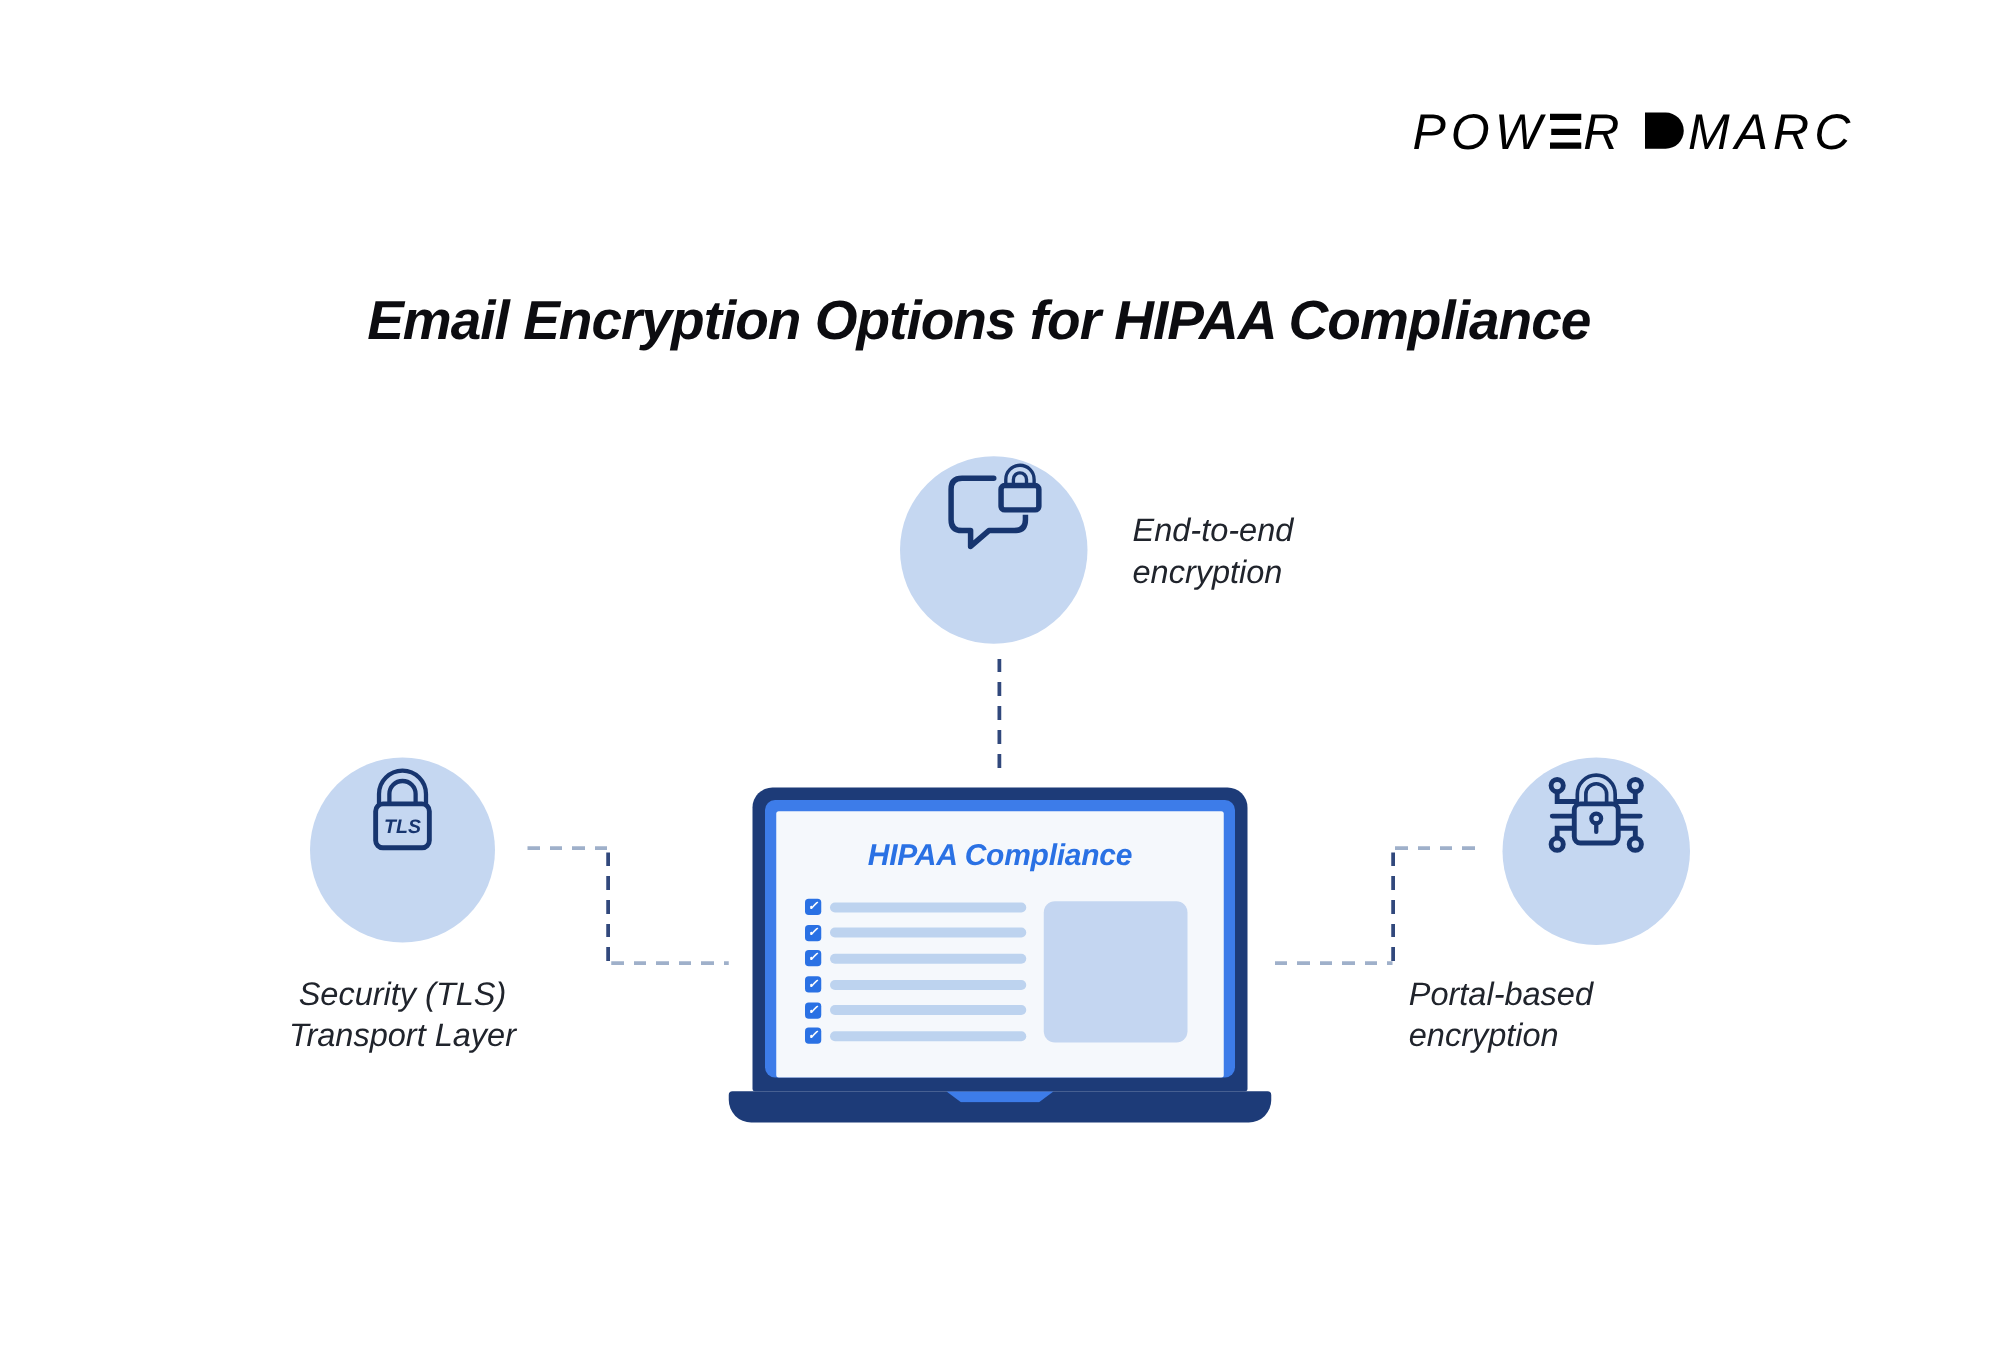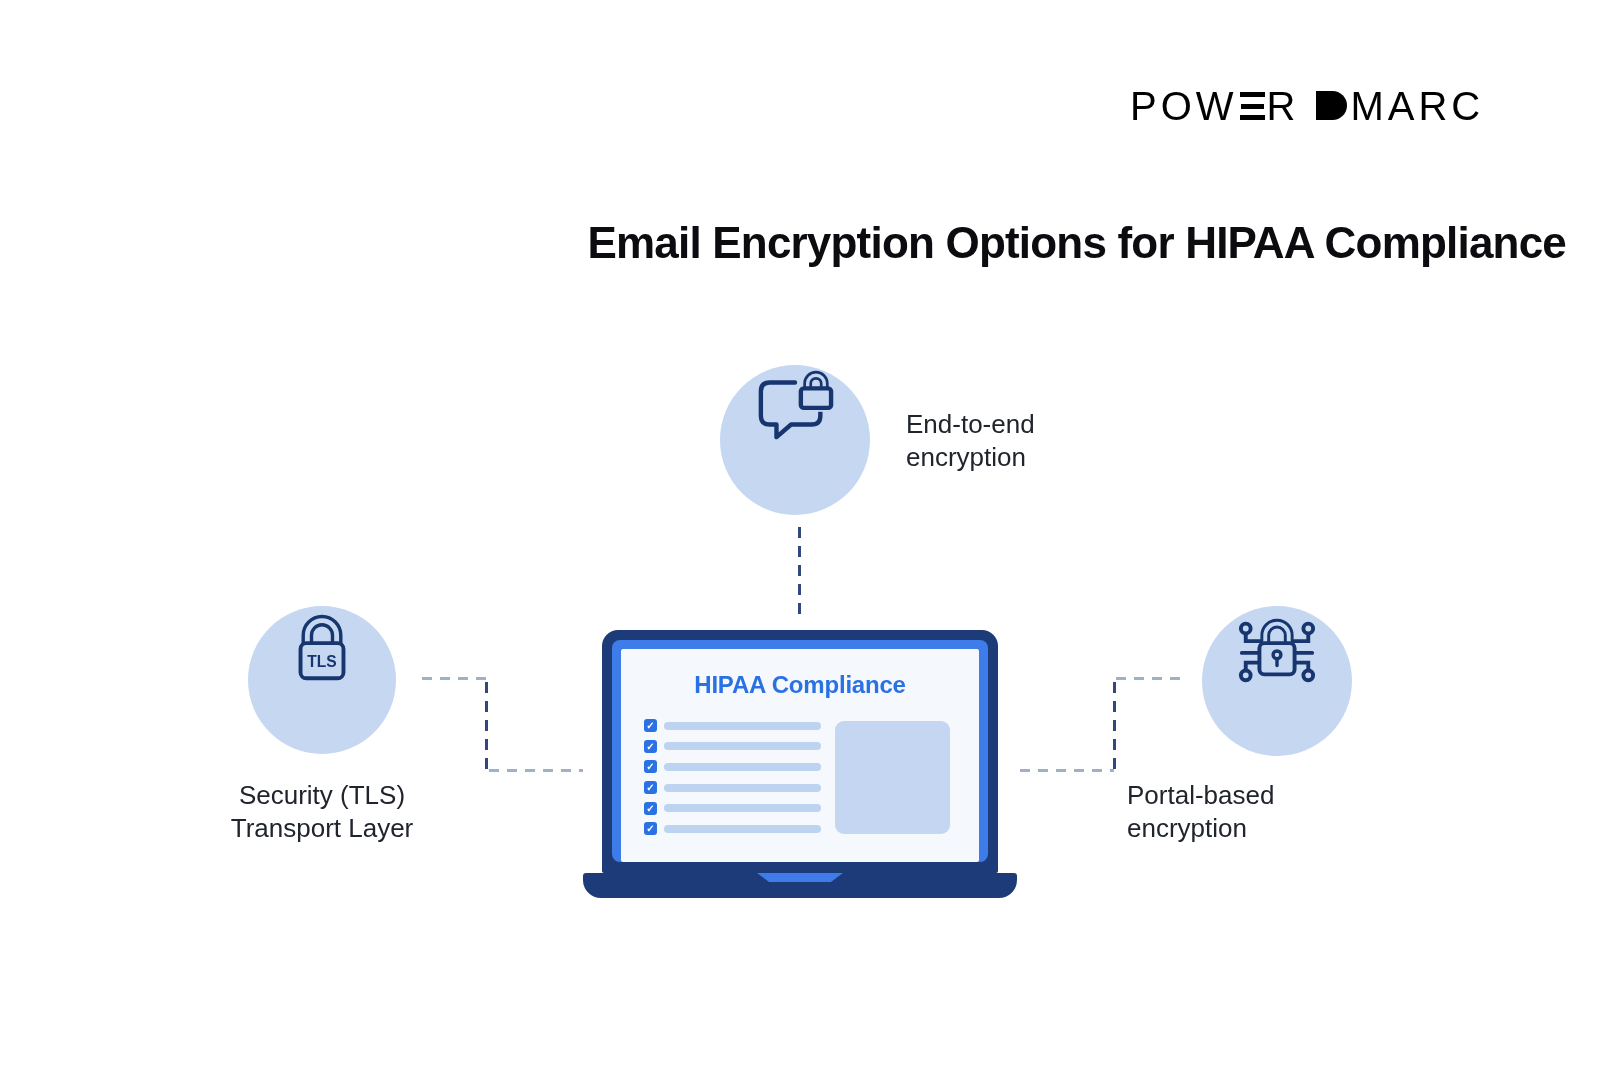--- a/index.html
+++ b/index.html
@@ -12,35 +12,35 @@
     --list-bar:#bdd3ef;
     --panel:#c4d6f1;
     --dash-light:#9fb0ca;
     --dash-dark:#31487c;
     --title-text:#0c0c10;
     --label-text:#20242c;
     --logo-black:#000000;
   }
   *{margin:0;padding:0;box-sizing:border-box;}
   body{background:#ffffff;font-family:"Liberation Sans",sans-serif;}
-  .canvas{position:relative;width:1600px;height:1087px;background:#ffffff;overflow:hidden;}
+  .canvas{position:relative;width:1600px;height:1087px;background:#ffffff;overflow:hidden;font-style:italic;}
 
   
   .logo{position:absolute;left:1130px;top:84px;font-size:40px;font-weight:400;
         letter-spacing:4px;color:var(--logo-black);white-space:nowrap;}
   .logo .xi{display:inline-block;width:25px;height:28px;vertical-align:baseline;
             margin:0 2px;}
   .logo .xi i{display:block;height:5px;background:var(--logo-black);}
   .logo .xi i:nth-child(2){margin:6.5px auto;width:92%;}
   .logo .dfill{display:inline-block;width:31px;height:29px;vertical-align:baseline;
                background:var(--logo-black);border-radius:0 15px 15px 0;
                margin-left:17px;margin-right:3px;}
 
   
-  .title{position:absolute;left:0;top:218px;width:1566px;text-align:right;
+  .title{position:absolute;left:0;top:232px;width:1566px;text-align:center;
          font-size:44px;font-weight:700;letter-spacing:-0.8px;color:var(--title-text);}
 
   
   .node-circle{position:absolute;border-radius:50%;background:var(--circle-fill);
                display:flex;align-items:flex-start;justify-content:center;}
   .circle-top{left:720px;top:365px;width:150px;height:150px;}
   .circle-left{left:248px;top:606px;width:148px;height:148px;}
   .circle-right{left:1202px;top:606px;width:150px;height:150px;}
 
   .node-label{position:absolute;font-size:26px;line-height:33px;color:var(--label-text);}

